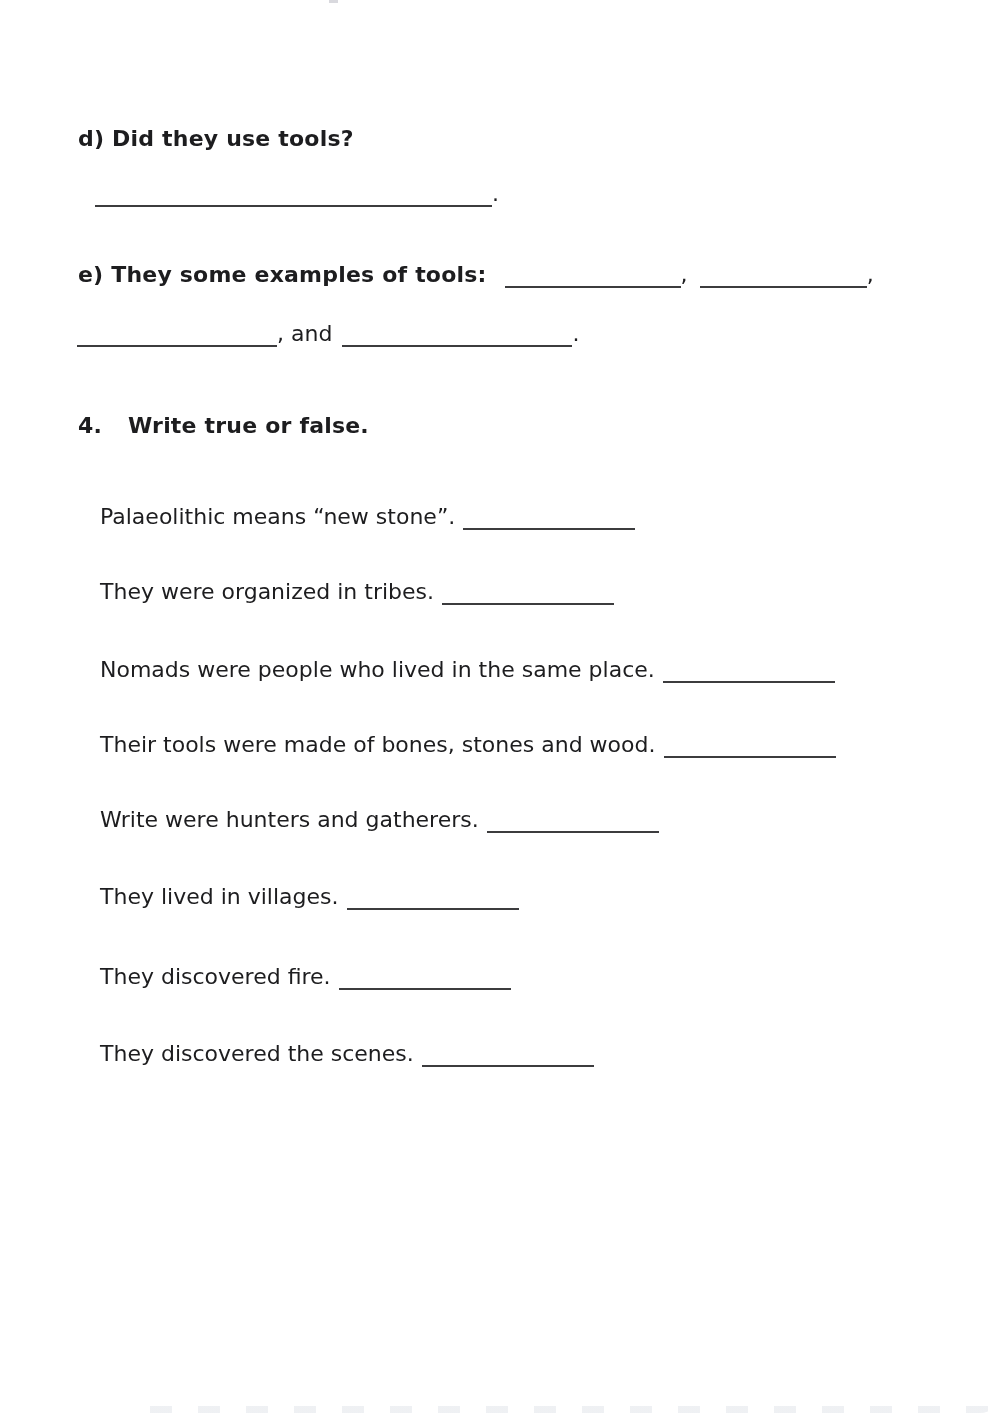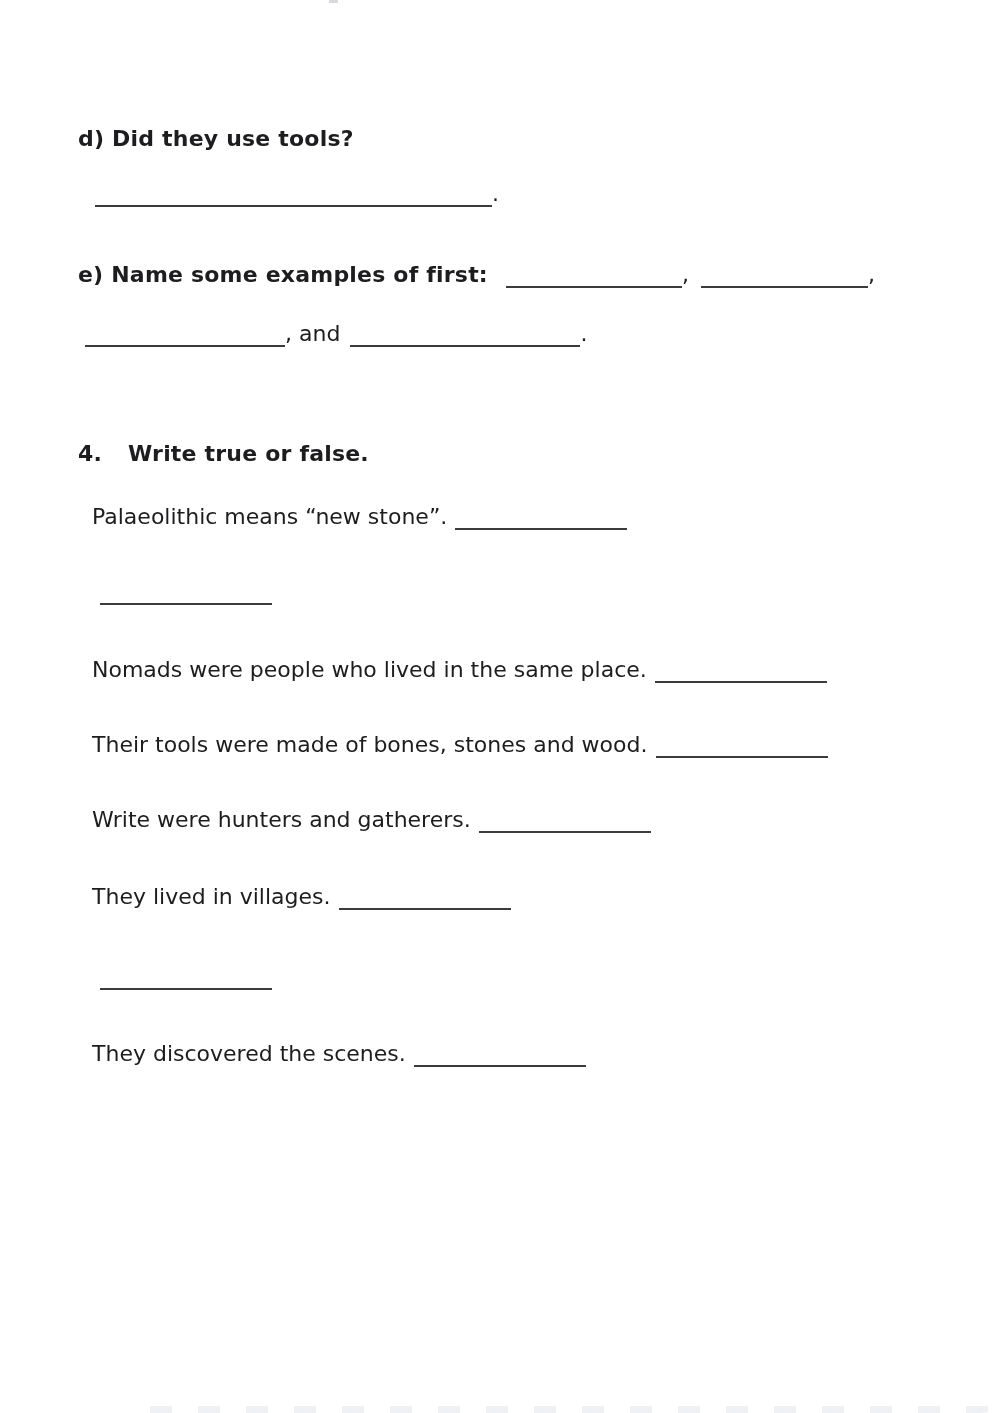--- a/index.html
+++ b/index.html
@@ -18,21 +18,21 @@
     border-radius: 20px;
   }
   .row {
     position: absolute;
     white-space: nowrap;
     line-height: 28px;
     font-size: 22px;
   }
   .header { left: 78px; font-weight: bold; letter-spacing: 0.2px; }
   .indent-answer { left: 95px; }
-  .indent-stmt { left: 92px; }
+  .indent-stmt { left: 100px; }
   .blank {
     display: inline-block;
     height: 14px;
     border-bottom: 2px solid #3c3c3e;
     vertical-align: -6px;
   }
   .w397 { width: 397px; }
   .w176 { width: 176px; }
   .w167 { width: 167px; }
   .w200 { width: 200px; }
@@ -76,57 +76,57 @@
 
   <div class="top-artifact"></div>
 
   <div class="row header" style="top:125px">d) Did they use tools?</div>
 
   <div class="row indent-answer" style="top:180px">
     <span class="blank w397"></span><span>.</span>
   </div>
 
   <div class="row header" style="top:261px">
-    <span>e) Name some examples of first:</span><span class="blank w176 ml18"></span><span style="font-weight:normal">,</span><span class="blank w167 ml12"></span><span style="font-weight:normal">,</span>
+    <span>e) They some examples of tools:</span><span class="blank w176 ml18"></span><span style="font-weight:normal">,</span><span class="blank w167 ml12"></span><span style="font-weight:normal">,</span>
   </div>
 
-  <div class="row" style="top:320px; left:85px">
+  <div class="row" style="top:320px; left:77px">
     <span class="blank w200"></span><span>, and</span><span class="blank w230 ml10"></span><span>.</span>
   </div>
 
-  <div class="row header" style="top:440px">
+  <div class="row header" style="top:412px">
     <span class="sec-num">4.</span><span>Write true or false.</span>
   </div>
 
   <div class="row indent-stmt" style="top:503px">
     <span>Palaeolithic means “new stone”.</span><span class="blank w172 ml8"></span>
   </div>
 
   <div class="row indent-stmt" style="top:578px">
-    <span class="blank w172 ml8"></span>
+    <span>They were organized in tribes.</span><span class="blank w172 ml8"></span>
   </div>
 
   <div class="row indent-stmt" style="top:731px">
     <span>Their tools were made of bones, stones and wood.</span><span class="blank w172 ml8"></span>
   </div>
 
   <div class="row indent-stmt" style="top:656px">
     <span>Nomads were people who lived in the same place.</span><span class="blank w172 ml8"></span>
   </div>
 
   <div class="row indent-stmt" style="top:806px">
     <span>Write were hunters and gatherers.</span><span class="blank w172 ml8"></span>
   </div>
 
   <div class="row indent-stmt" style="top:883px">
     <span>They lived in villages.</span><span class="blank w172 ml8"></span>
   </div>
 
   <div class="row indent-stmt" style="top:963px">
-    <span class="blank w172 ml8"></span>
+    <span>They discovered fire.</span><span class="blank w172 ml8"></span>
   </div>
 
   <div class="row indent-stmt" style="top:1040px">
     <span>They discovered the scenes.</span><span class="blank w172 ml8"></span>
   </div>
 
 
   <div class="bottom-artifact"></div>
 
 </div>

